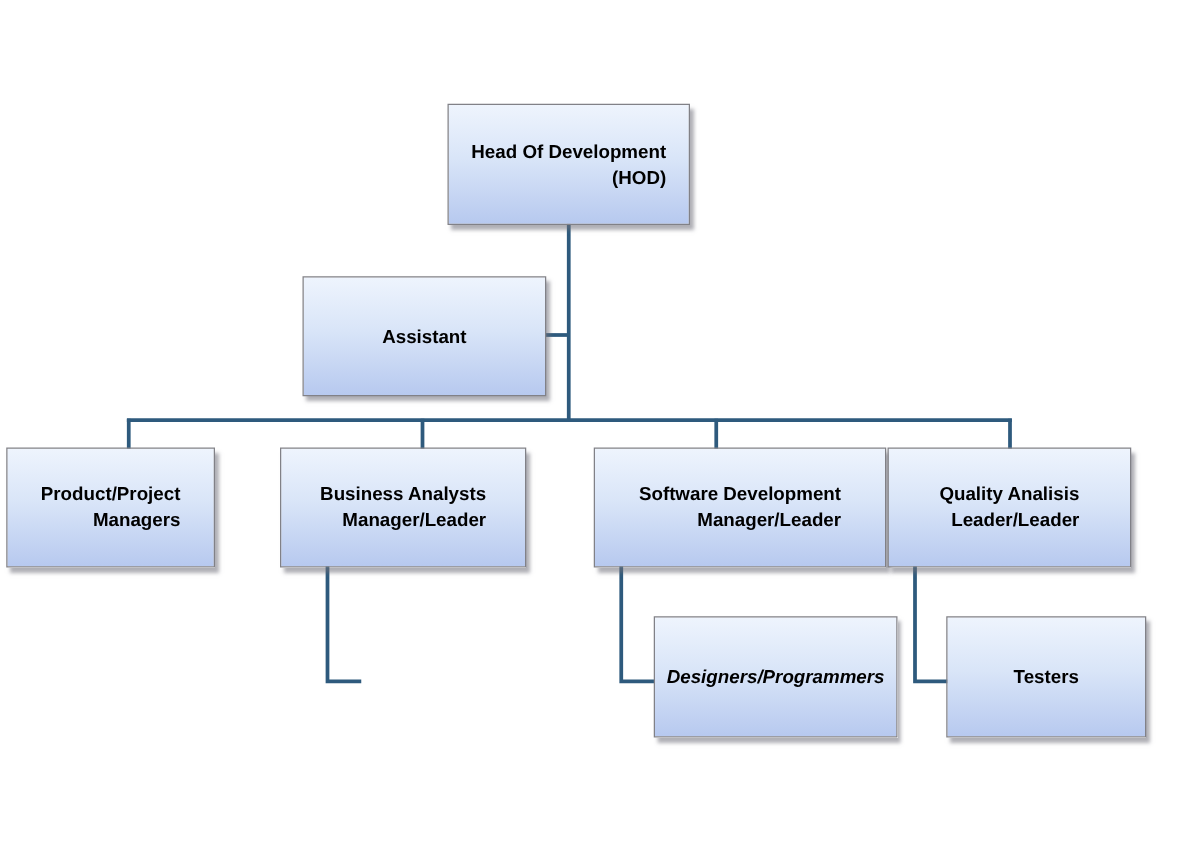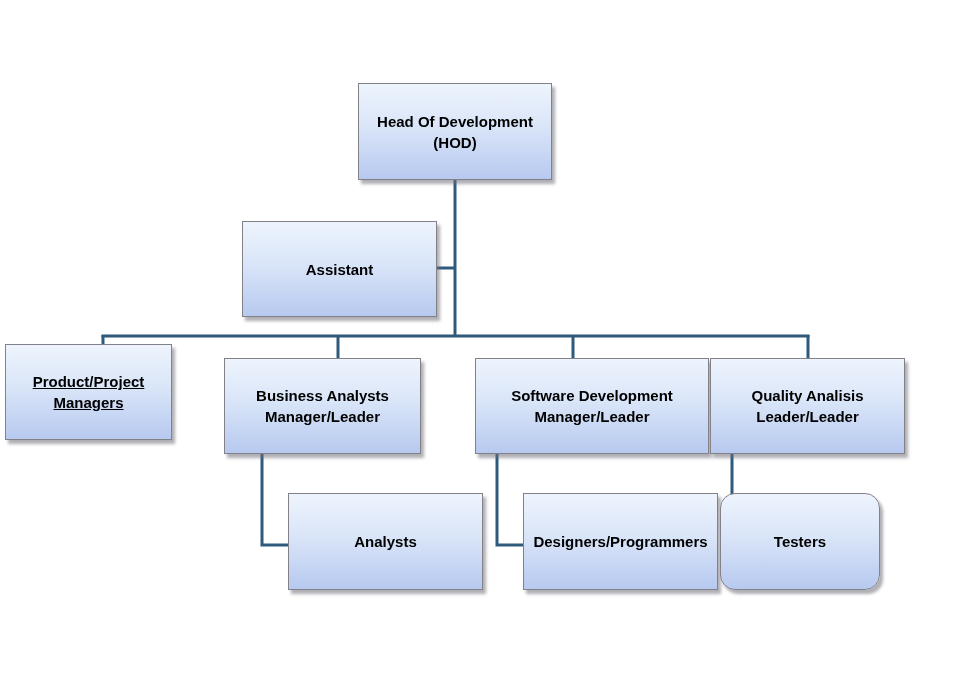--- a/index.html
+++ b/index.html
@@ -24,38 +24,38 @@
   }
   .node {
     position: absolute;
     box-sizing: border-box;
     background: linear-gradient(to bottom, #eef4fd 0%, #d9e5f8 45%, #b7c9ef 100%);
     border: 1.5px solid #818187;
     box-shadow: 3px 4px 3px rgba(110,110,120,0.55);
     display: flex;
     align-items: center;
     justify-content: center;
-    text-align: center;
+    text-align: right;
     font-weight: bold;
     font-size: 15px;
     line-height: 21px;
     color: #000000;
     white-space: pre-line;
     padding: 2px 6px;
   }
   
   .n-hod        { left: 358px; top:  83px; width: 194px; height: 97px; }
   .n-assistant  { left: 242px; top: 221px; width: 195px; height: 96px; }
-  .n-product    { left:   5px; top: 344px; width: 167px; height: 96px; text-decoration: underline; }
+  .n-product    { left:   5px; top: 358px; width: 167px; height: 96px; }
   .n-business   { left: 224px; top: 358px; width: 197px; height: 96px; }
   .n-software   { left: 475px; top: 358px; width: 234px; height: 96px; }
   .n-quality    { left: 710px; top: 358px; width: 195px; height: 96px; }
   .n-analysts   { left: 288px; top: 493px; width: 195px; height: 97px; }
-  .n-designers  { left: 523px; top: 493px; width: 195px; height: 97px; }
-  .n-testers    { left: 720px; top: 493px; width: 160px; height: 97px; border-radius: 15px; }
+  .n-designers  { left: 523px; top: 493px; width: 195px; height: 97px; font-style: italic; }
+  .n-testers    { left: 757px; top: 493px; width: 160px; height: 97px; }
 </style>
 </head>
 <body>
 
 <div class="canvas">
 
   <svg class="connector-layer" width="960" height="676" viewBox="0 0 960 676" stroke="#2e5a7d" stroke-width="3" fill="none">
     <line x1="455" y1="179" x2="455" y2="337"></line>
     <line x1="436" y1="268" x2="456" y2="268"></line>
     <line x1="103" y1="336" x2="808" y2="336" stroke-linecap="square"></line>
@@ -90,23 +90,20 @@
   <div class="node n-software">
     <span>Software Development
 Manager/Leader</span>
   </div>
 
   <div class="node n-quality">
     <span>Quality Analisis
 Leader/Leader</span>
   </div>
 
-  <div class="node n-analysts">
-    <span>Analysts</span>
-  </div>
 
   <div class="node n-designers">
     <span>Designers/Programmers</span>
   </div>
 
   <div class="node n-testers">
     <span>Testers</span>
   </div>
 
 </div>

